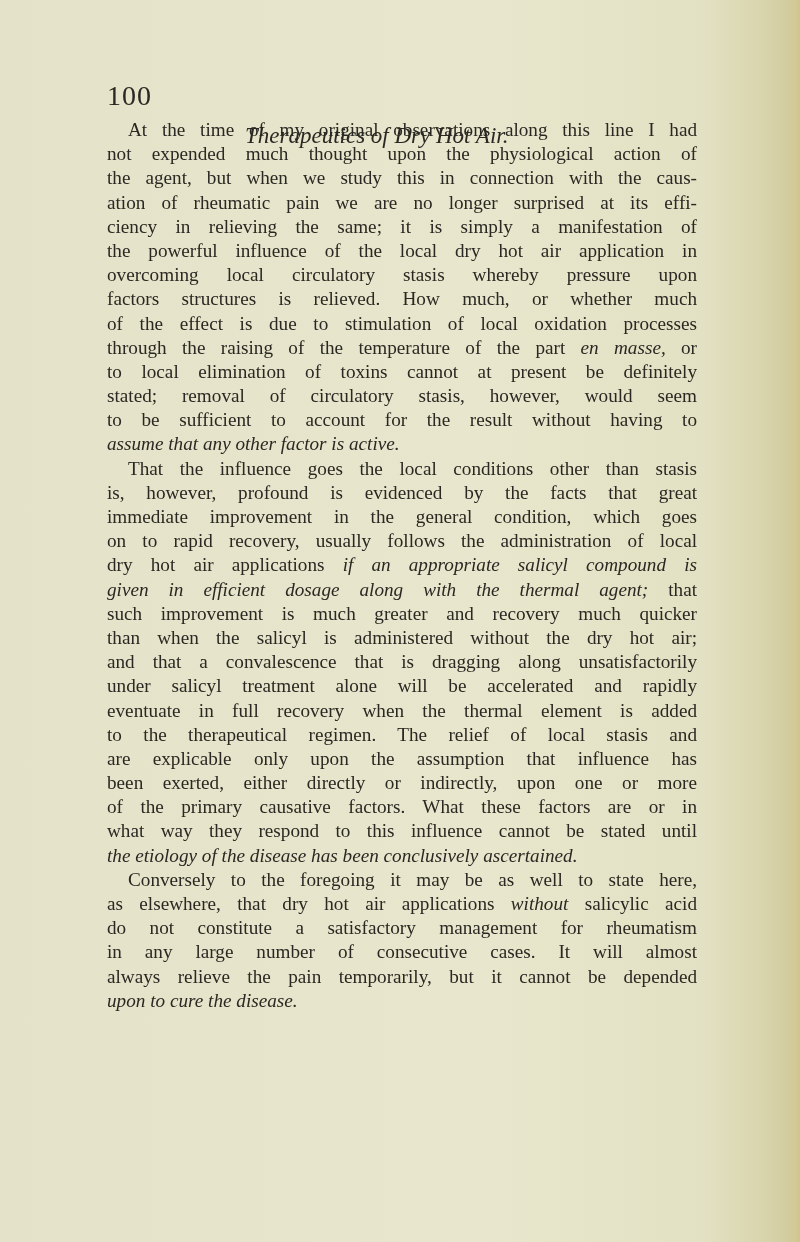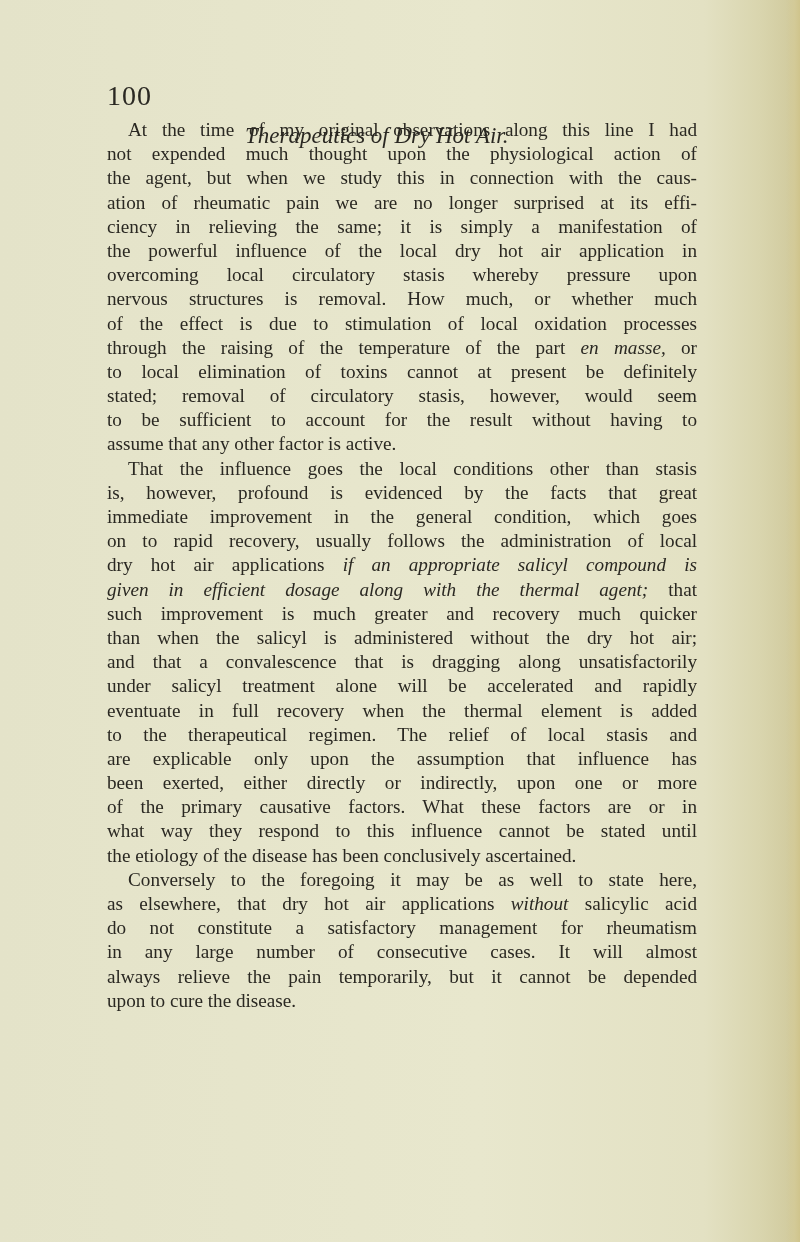--- a/index.html
+++ b/index.html
@@ -27,21 +27,21 @@
   .body {
     position: absolute; left: 107px; top: 118px; width: 590px;
     font-size: 19.2px; line-height: 24.2px;
   }
   .line {
     display: block; white-space: nowrap;
     text-align: justify; text-align-last: justify;
     height: 24.2px;
   }
   .line.indent { padding-left: 21px; }
-  .line.last { text-align-last: left; }
+  .line.last { text-align-last: left; font-style: italic; }
   .it { font-style: italic; }
 </style>
 </head>
 <body>
 
 <div class="page">
   <div class="edge"></div>
 
   <div class="header">
     <span class="page-number">100</span>
@@ -49,21 +49,21 @@
   </div>
 
   <div class="body" id="body">
       <span class="line indent"><span>At the time of my original observations along this line I had</span></span>
       <span class="line"><span>not expended much thought upon the physiological action of</span></span>
       <span class="line"><span>the agent, but when we study this in connection with the caus-</span></span>
       <span class="line"><span>ation of rheumatic pain we are no longer surprised at its effi-</span></span>
       <span class="line"><span>ciency in relieving the same; it is simply a manifestation of</span></span>
       <span class="line"><span>the powerful influence of the local dry hot air application in</span></span>
       <span class="line"><span>overcoming local circulatory stasis whereby pressure upon</span></span>
-      <span class="line"><span>nervous structures is removal.  How much, or whether much</span></span>
+      <span class="line"><span>factors structures is relieved.  How much, or whether much</span></span>
       <span class="line"><span>of the effect is due to stimulation of local oxidation processes</span></span>
       <span class="line"><span>through the raising of the temperature of the part </span><span class="it">en masse,</span><span> or</span></span>
       <span class="line"><span>to local elimination of toxins cannot at present be definitely</span></span>
       <span class="line"><span>stated; removal of circulatory stasis, however, would seem</span></span>
       <span class="line"><span>to be sufficient to account for the result without having to</span></span>
       <span class="line last"><span>assume that any other factor is active.</span></span>
       <span class="line indent"><span>That the influence goes the local conditions other than stasis</span></span>
       <span class="line"><span>is, however, profound is evidenced by the facts that great</span></span>
       <span class="line"><span>immediate improvement in the general condition, which goes</span></span>
       <span class="line"><span>on to rapid recovery, usually follows the administration of local</span></span>

